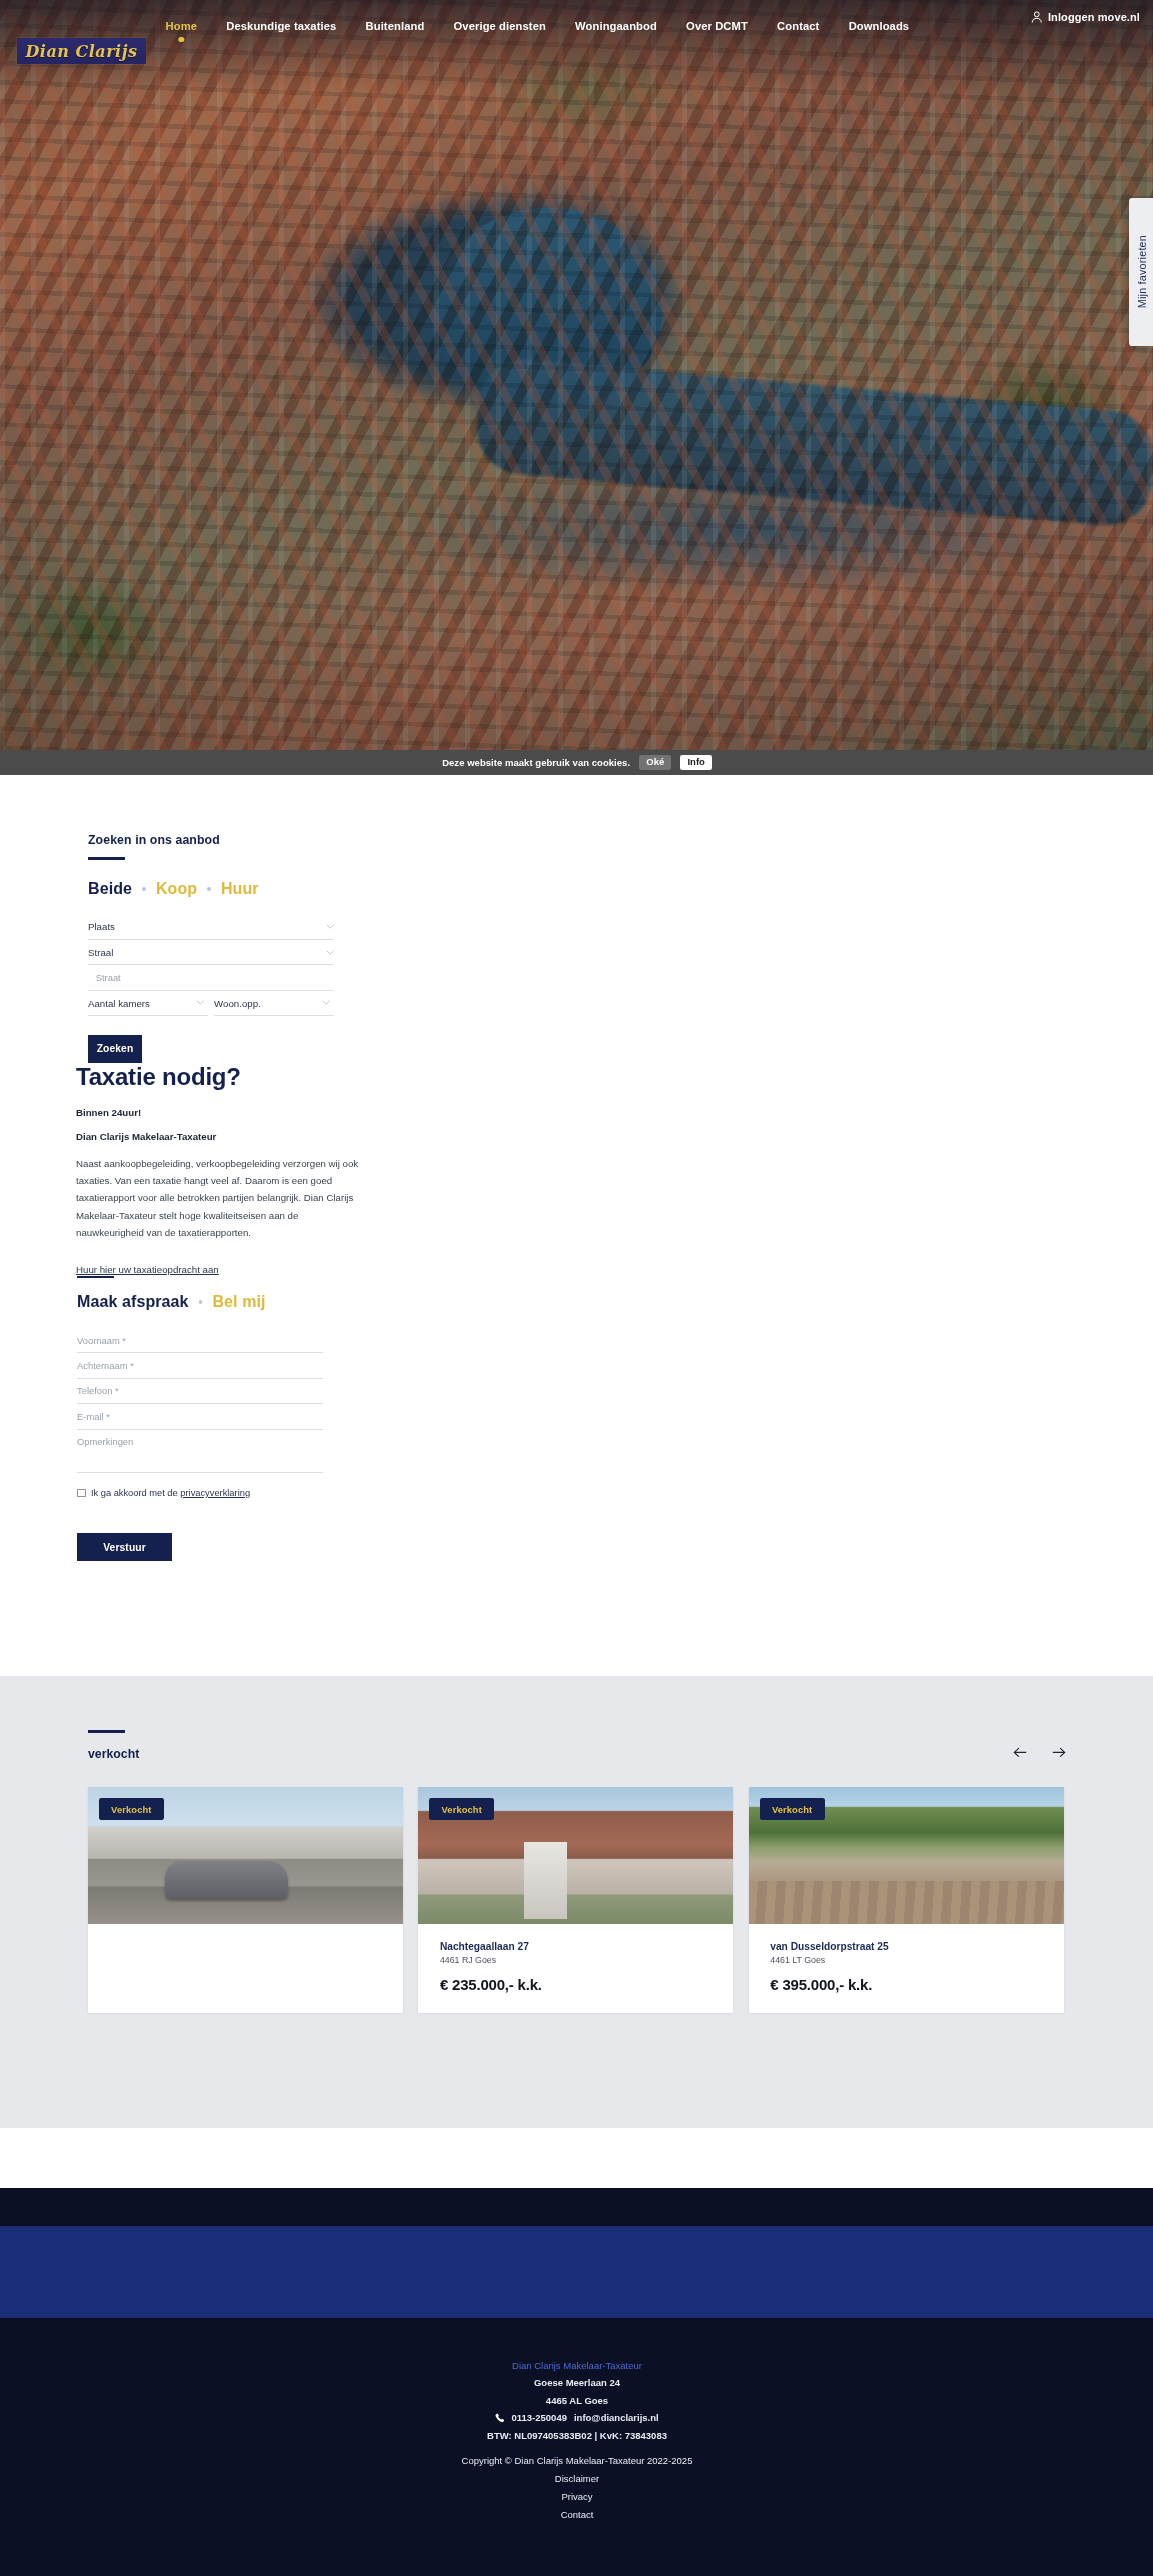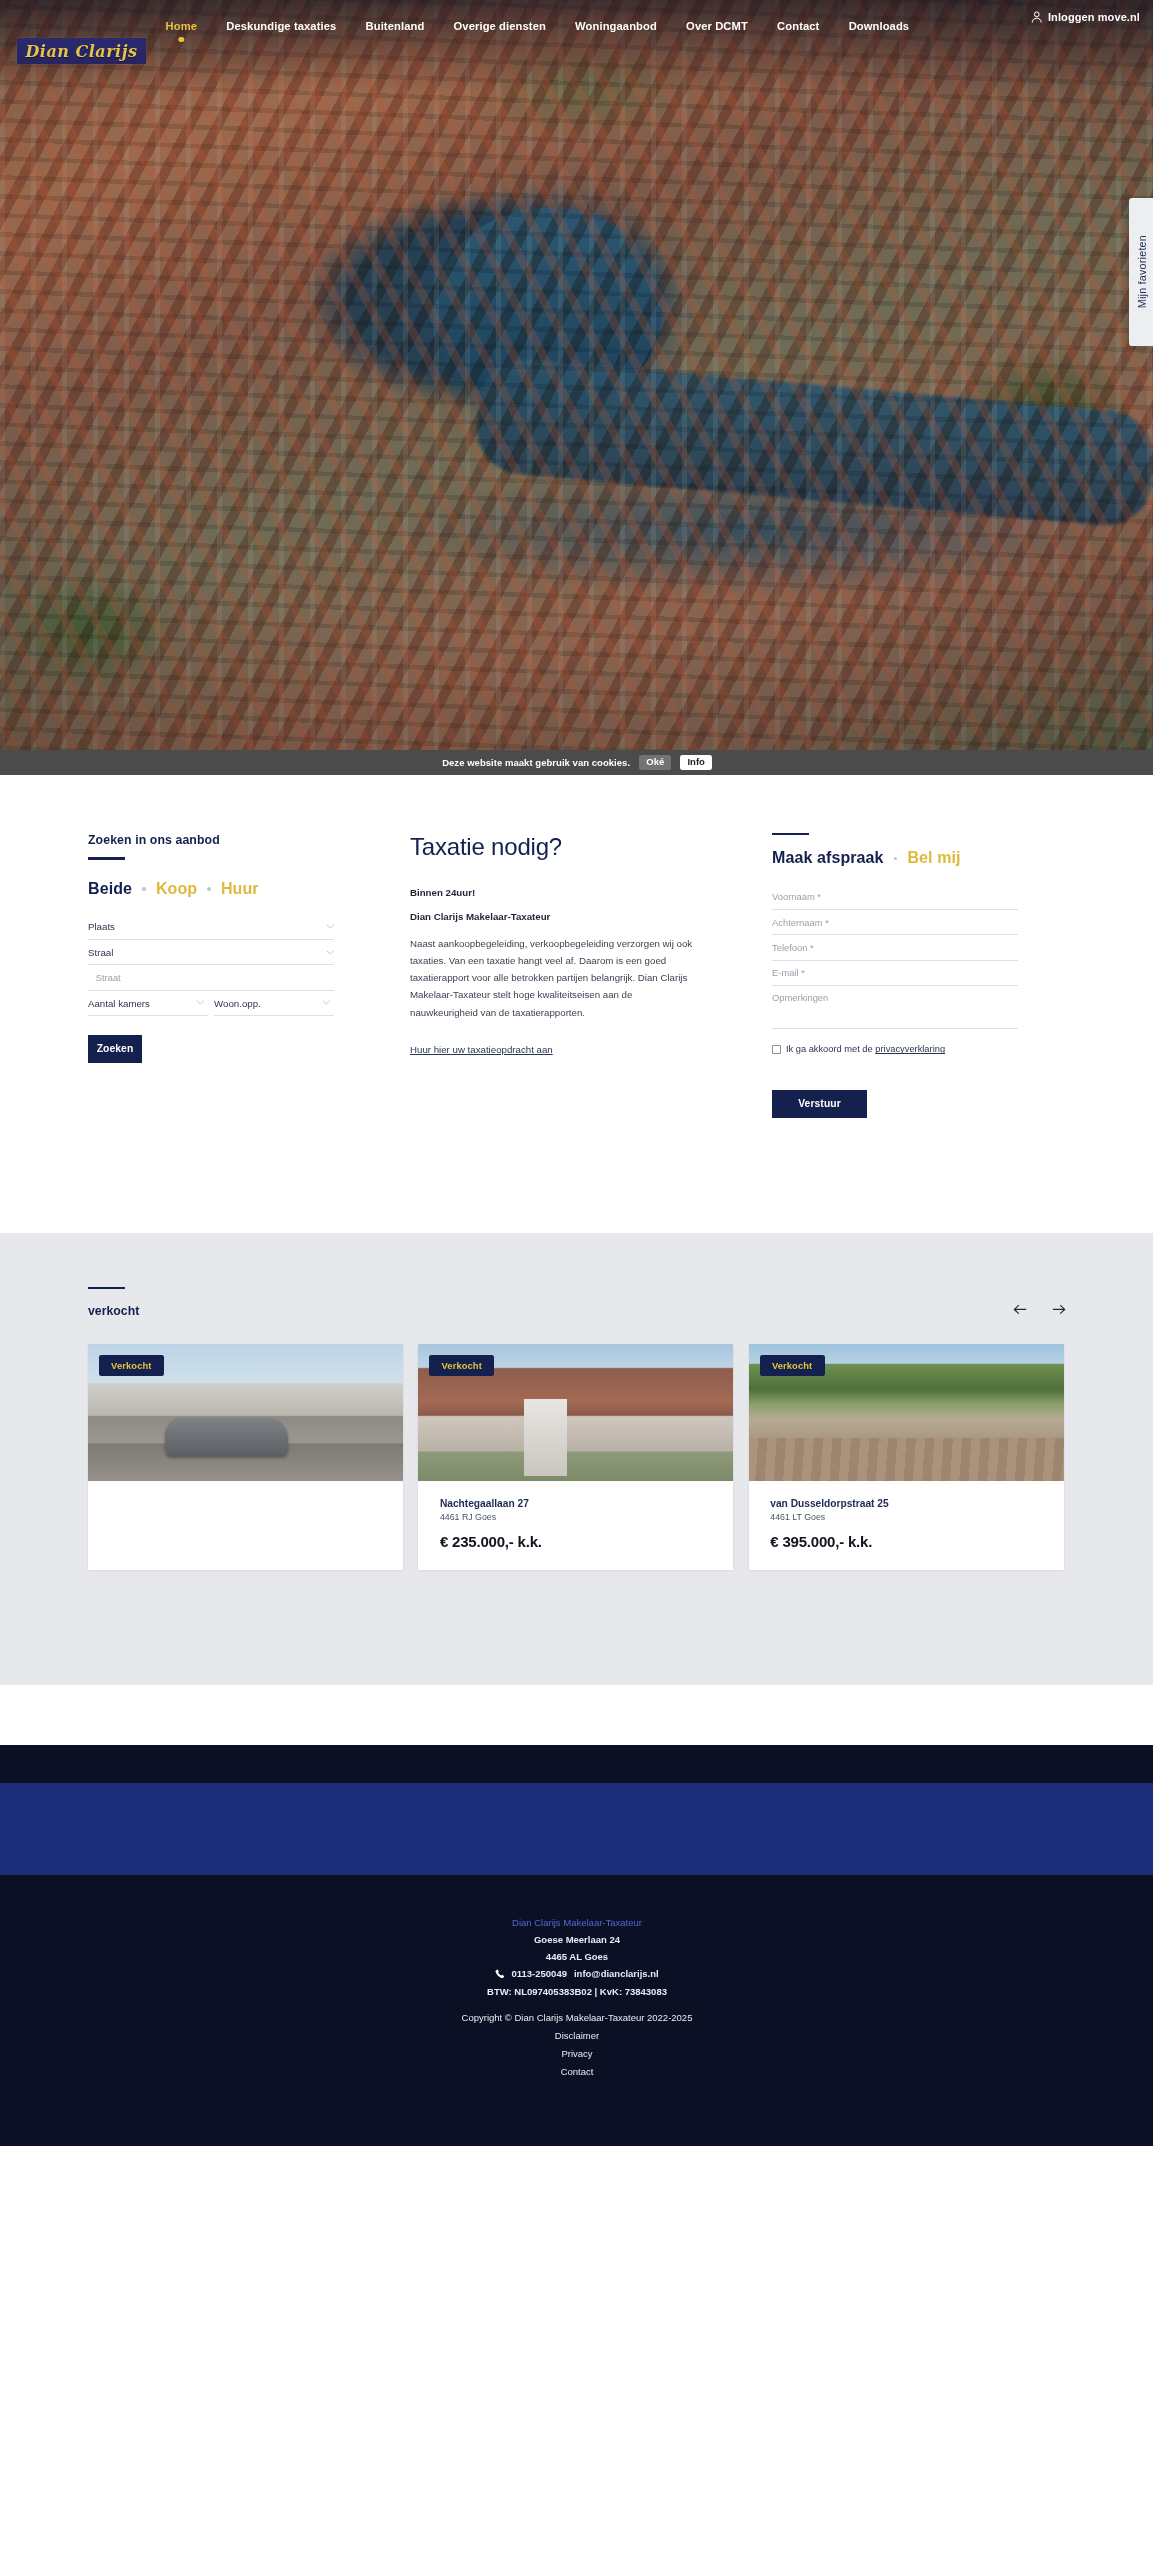--- a/index.html
+++ b/index.html
@@ -182,20 +182,21 @@
     font-family: inherit;
   }
 
   
   .band-white { background: #ffffff; width: 1154px; }
   .cols {
     width: 1097px;
     padding: 58px 0 115px;
     display: flex;
     justify-content: flex-start;
+    flex-direction: column;
   }
   .col-search { width: 246px; margin-left: 88px; }
   .col-tax { width: 285px; margin-left: 76px; }
   .col-form { width: 246px; margin-left: 77px; }
 
   .rule { width: 37px; height: 2.3px; background: #14204d; margin-bottom: 14.6px; }
 
   .h-small {
     font-size: 12.3px; font-weight: 700; color: #14204d;
     letter-spacing: 0.1px; margin-bottom: 10.8px;
@@ -243,22 +244,22 @@
     font-family: inherit;
     font-size: 10.3px; font-weight: 700;
     padding: 8.5px 0;
     width: 54px;
     text-align: center;
     letter-spacing: 0.1px;
   }
   .btn-primary.wide { width: 95px; padding-left: 0; }
 
   .h-big {
-    font-size: 24px; font-weight: 400; color: #14204d;
-    letter-spacing: -0.2px; margin-bottom: 26px;
+    font-size: 24px; font-weight: 700; color: #14204d;
+    letter-spacing: -0.2px; margin-bottom: 16px;
   }
   .p-strong {
     font-size: 9.7px; font-weight: 700; color: #1d2436;
     margin-bottom: 13px;
   }
   .p-body {
     font-size: 9.7px; color: #3b4251; line-height: 1.78;
   }
   .link-under {
     display: inline-block;

